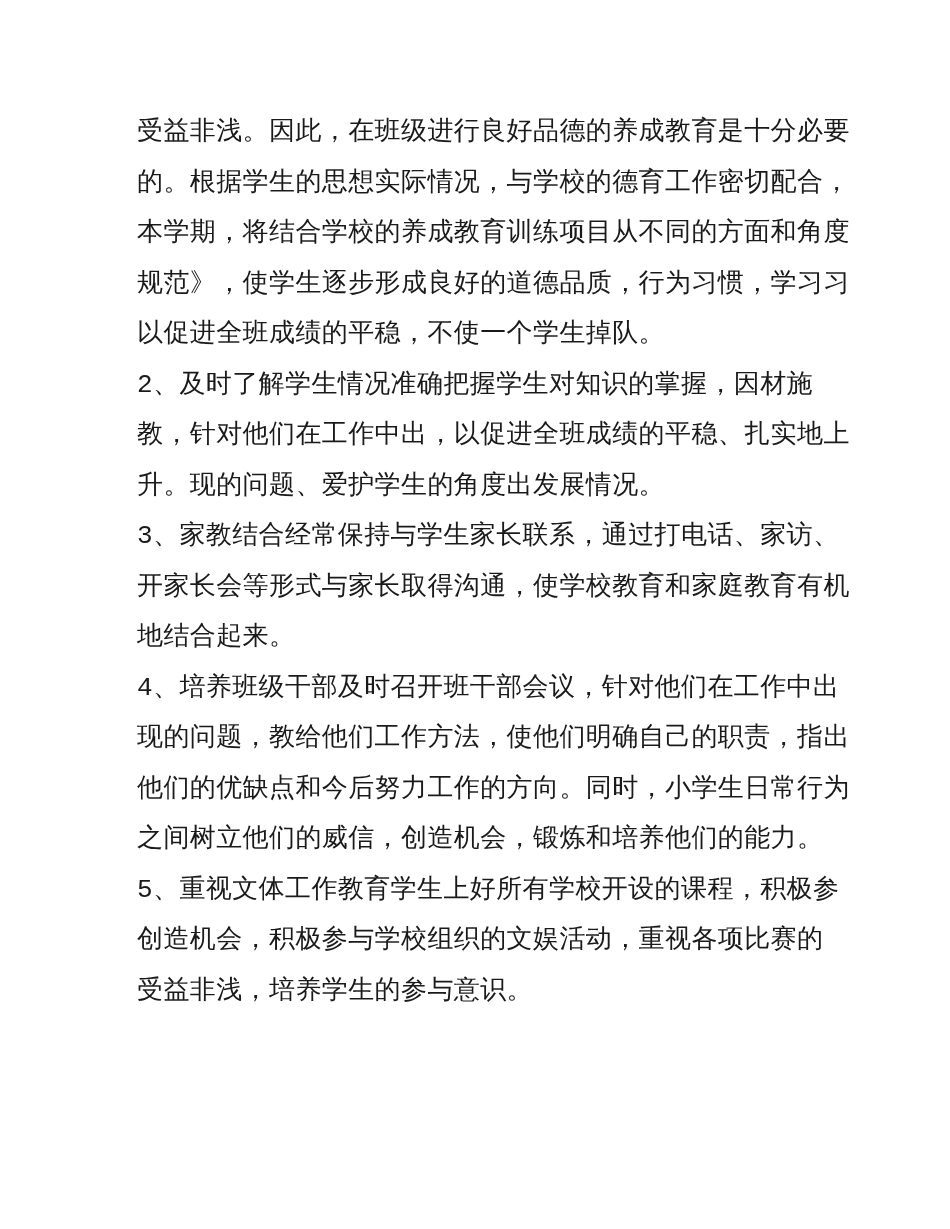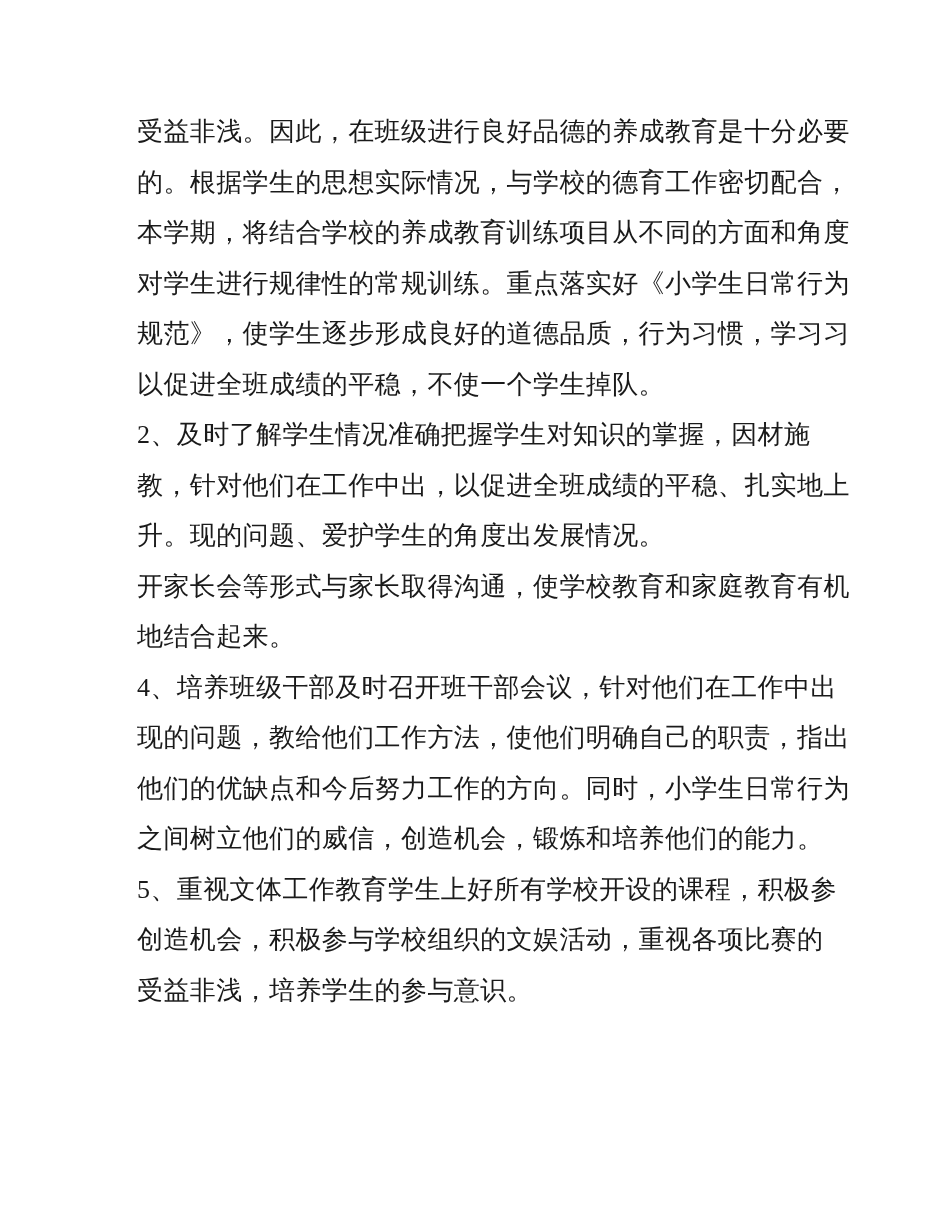--- a/index.html
+++ b/index.html
@@ -10,21 +10,21 @@
     width: 950px;
     height: 1229px;
     background: #ffffff;
     overflow: hidden;
   }
   .page {
     position: relative;
     width: 950px;
     height: 1192px;
     background: #ffffff;
-    font-family: Liberation Serif, serif;
+    font-family: Liberation Mono, monospace;
   }
   .text-area {
     position: absolute;
     left: 137px;
     top: 107px;
     width: 760px;
   }
   .paragraph {
     margin: 0;
     padding: 0;
@@ -40,30 +40,30 @@
 </style>
 </head>
 <body>
 
 <div class="page" style="background: rgb(255, 255, 255); color: rgb(26, 26, 26);">
   <div class="text-area" id="text-area">
       <div class="paragraph">
         <div class="line">受益非浅。因此，在班级进行良好品德的养成教育是十分必要</div>
         <div class="line">的。根据学生的思想实际情况，与学校的德育工作密切配合，</div>
         <div class="line">本学期，将结合学校的养成教育训练项目从不同的方面和角度</div>
-        <div class="line">对学生进行规律性的常规训练。重点落实好《小学生日常行为</div>
         <div class="line">规范》，使学生逐步形成良好的道德品质，行为习惯，学习习</div>
         <div class="line">以促进全班成绩的平稳，不使一个学生掉队。</div>
       </div>
       <div class="paragraph">
         <div class="line">2、及时了解学生情况准确把握学生对知识的掌握，因材施</div>
         <div class="line">教，针对他们在工作中出，以促进全班成绩的平稳、扎实地上</div>
         <div class="line">升。现的问题、爱护学生的角度出发展情况。</div>
       </div>
       <div class="paragraph">
+        <div class="line">3、家教结合经常保持与学生家长联系，通过打电话、家访、</div>
         <div class="line">开家长会等形式与家长取得沟通，使学校教育和家庭教育有机</div>
         <div class="line">地结合起来。</div>
       </div>
       <div class="paragraph">
         <div class="line">4、培养班级干部及时召开班干部会议，针对他们在工作中出</div>
         <div class="line">现的问题，教给他们工作方法，使他们明确自己的职责，指出</div>
         <div class="line">他们的优缺点和今后努力工作的方向。同时，小学生日常行为</div>
         <div class="line">之间树立他们的威信，创造机会，锻炼和培养他们的能力。</div>
       </div>
       <div class="paragraph">

